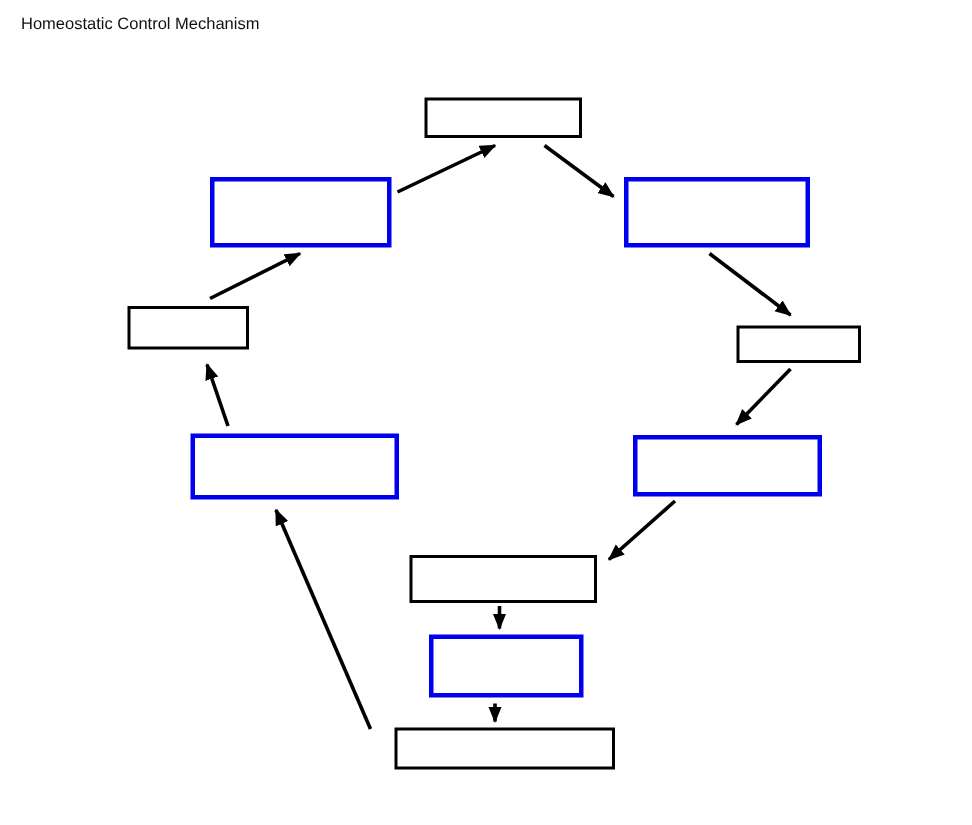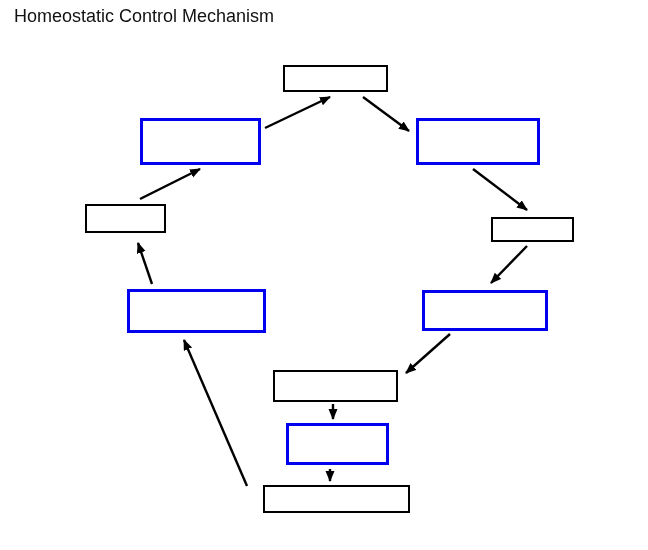--- a/index.html
+++ b/index.html
@@ -12,21 +12,21 @@
     position: relative;
     width: 648px;
     height: 550px;
     background: #ffffff;
     overflow: hidden;
   }
   .title {
     position: absolute;
     left: 14px;
     top: 9px;
-    font-size: 18px;
+    font-size: 11px;
     line-height: 15px;
     color: #111111;
     white-space: nowrap;
   }
   .arrow-layer {
     position: absolute;
     left: 0;
     top: 0;
     width: 648px;
     height: 550px;

